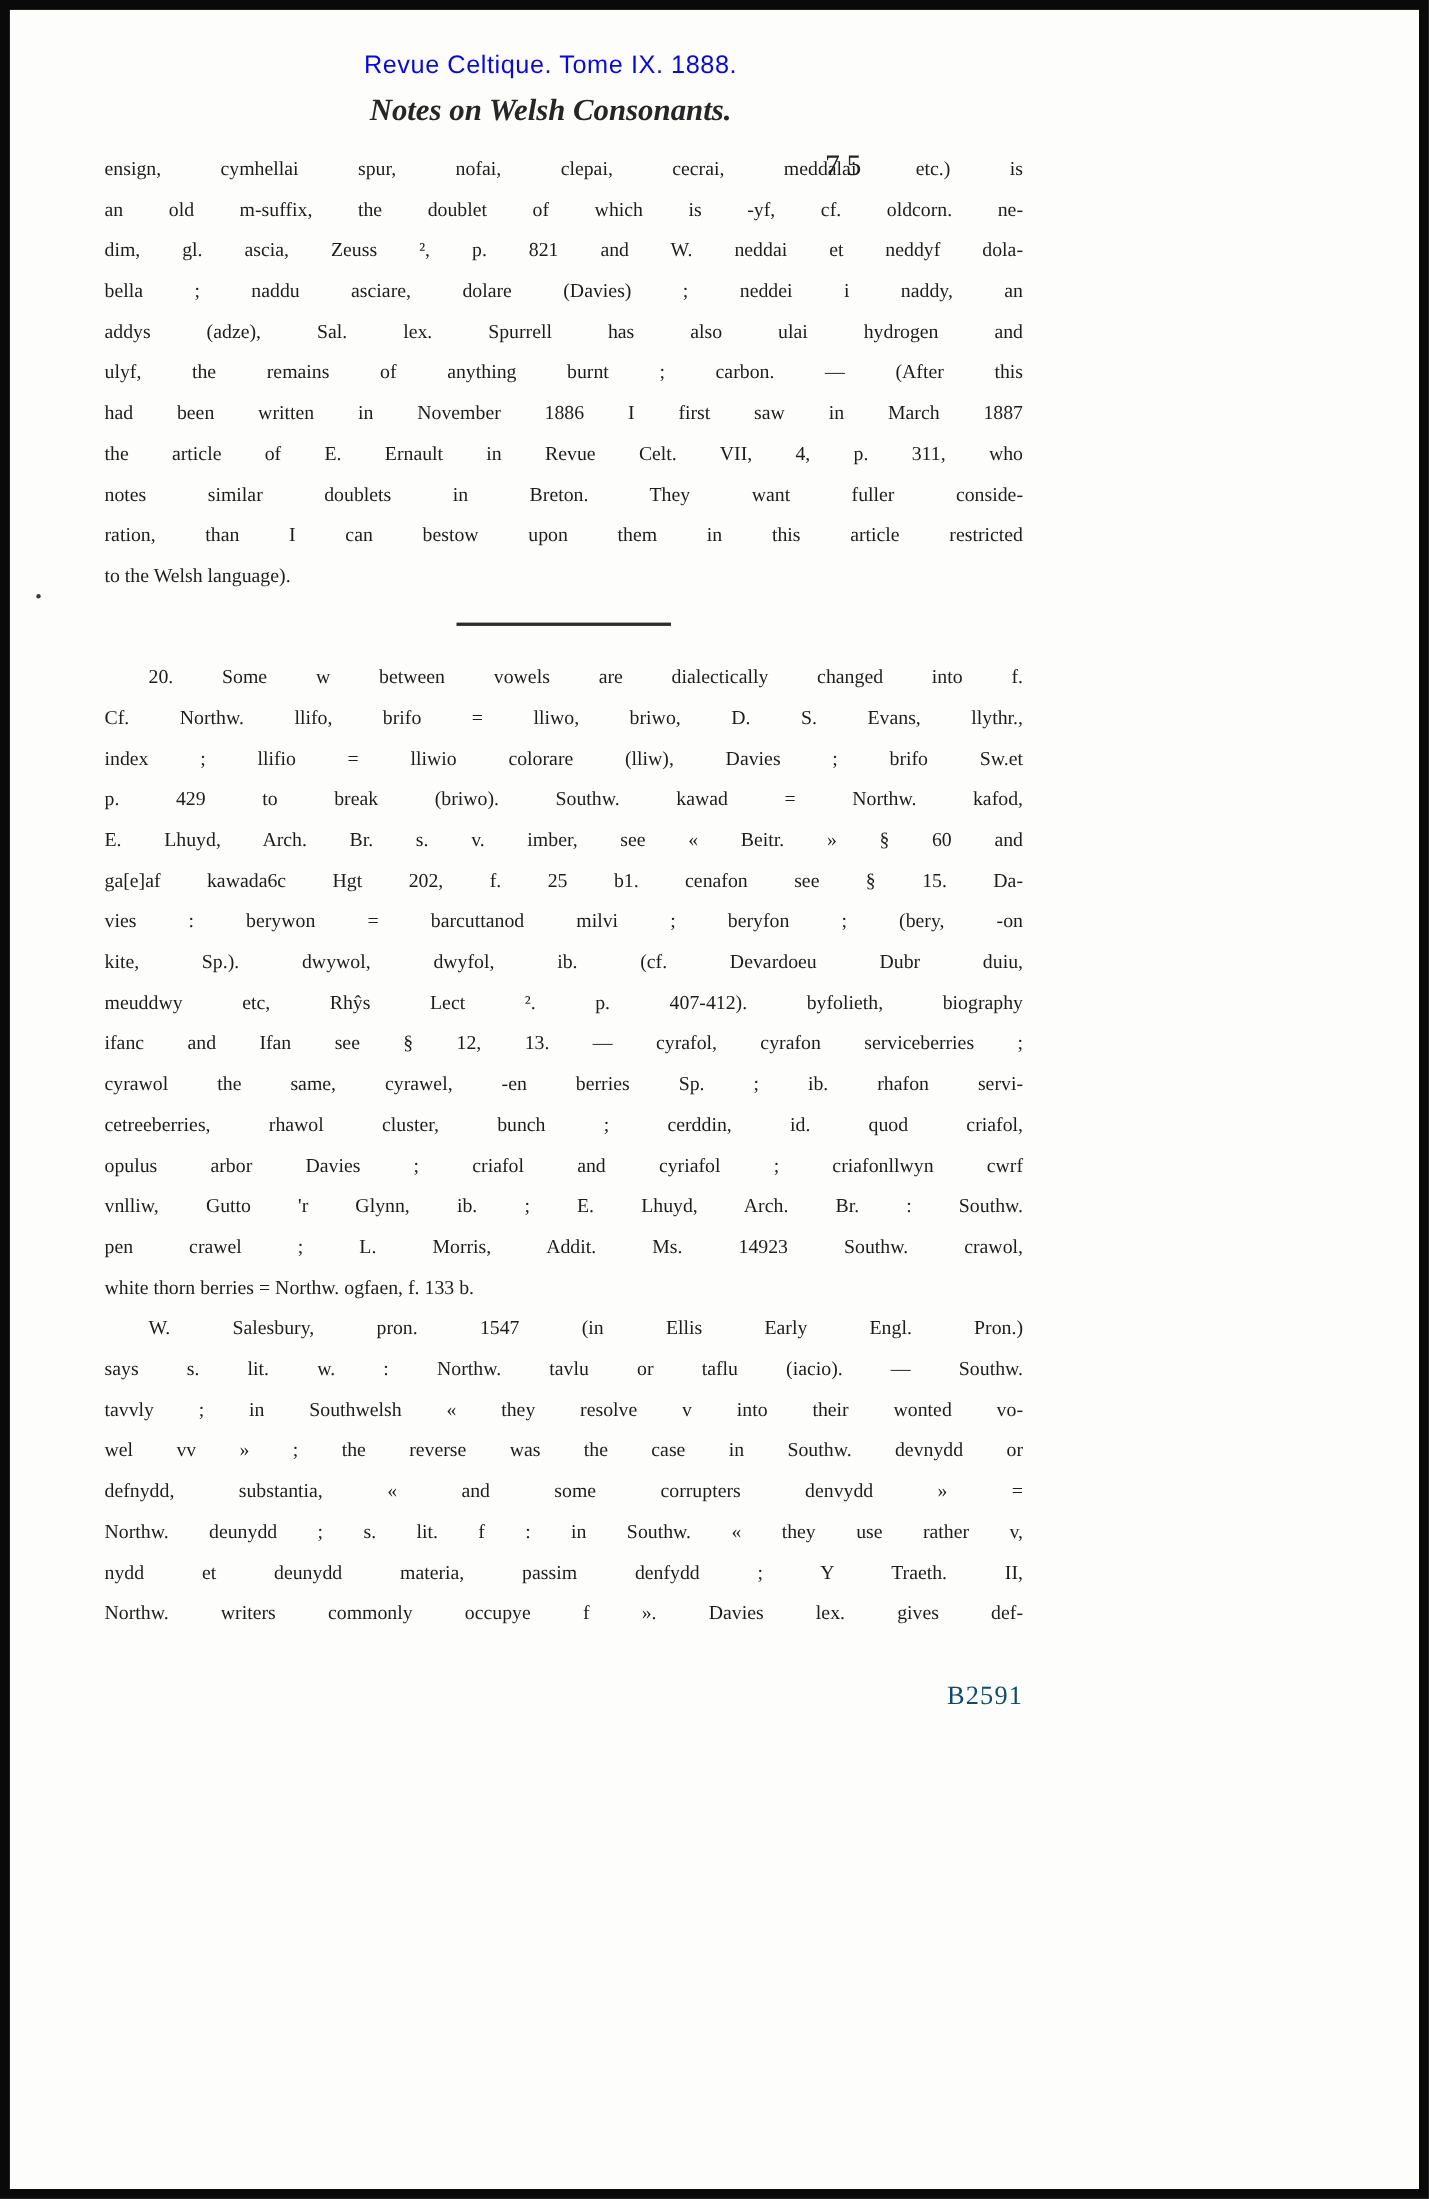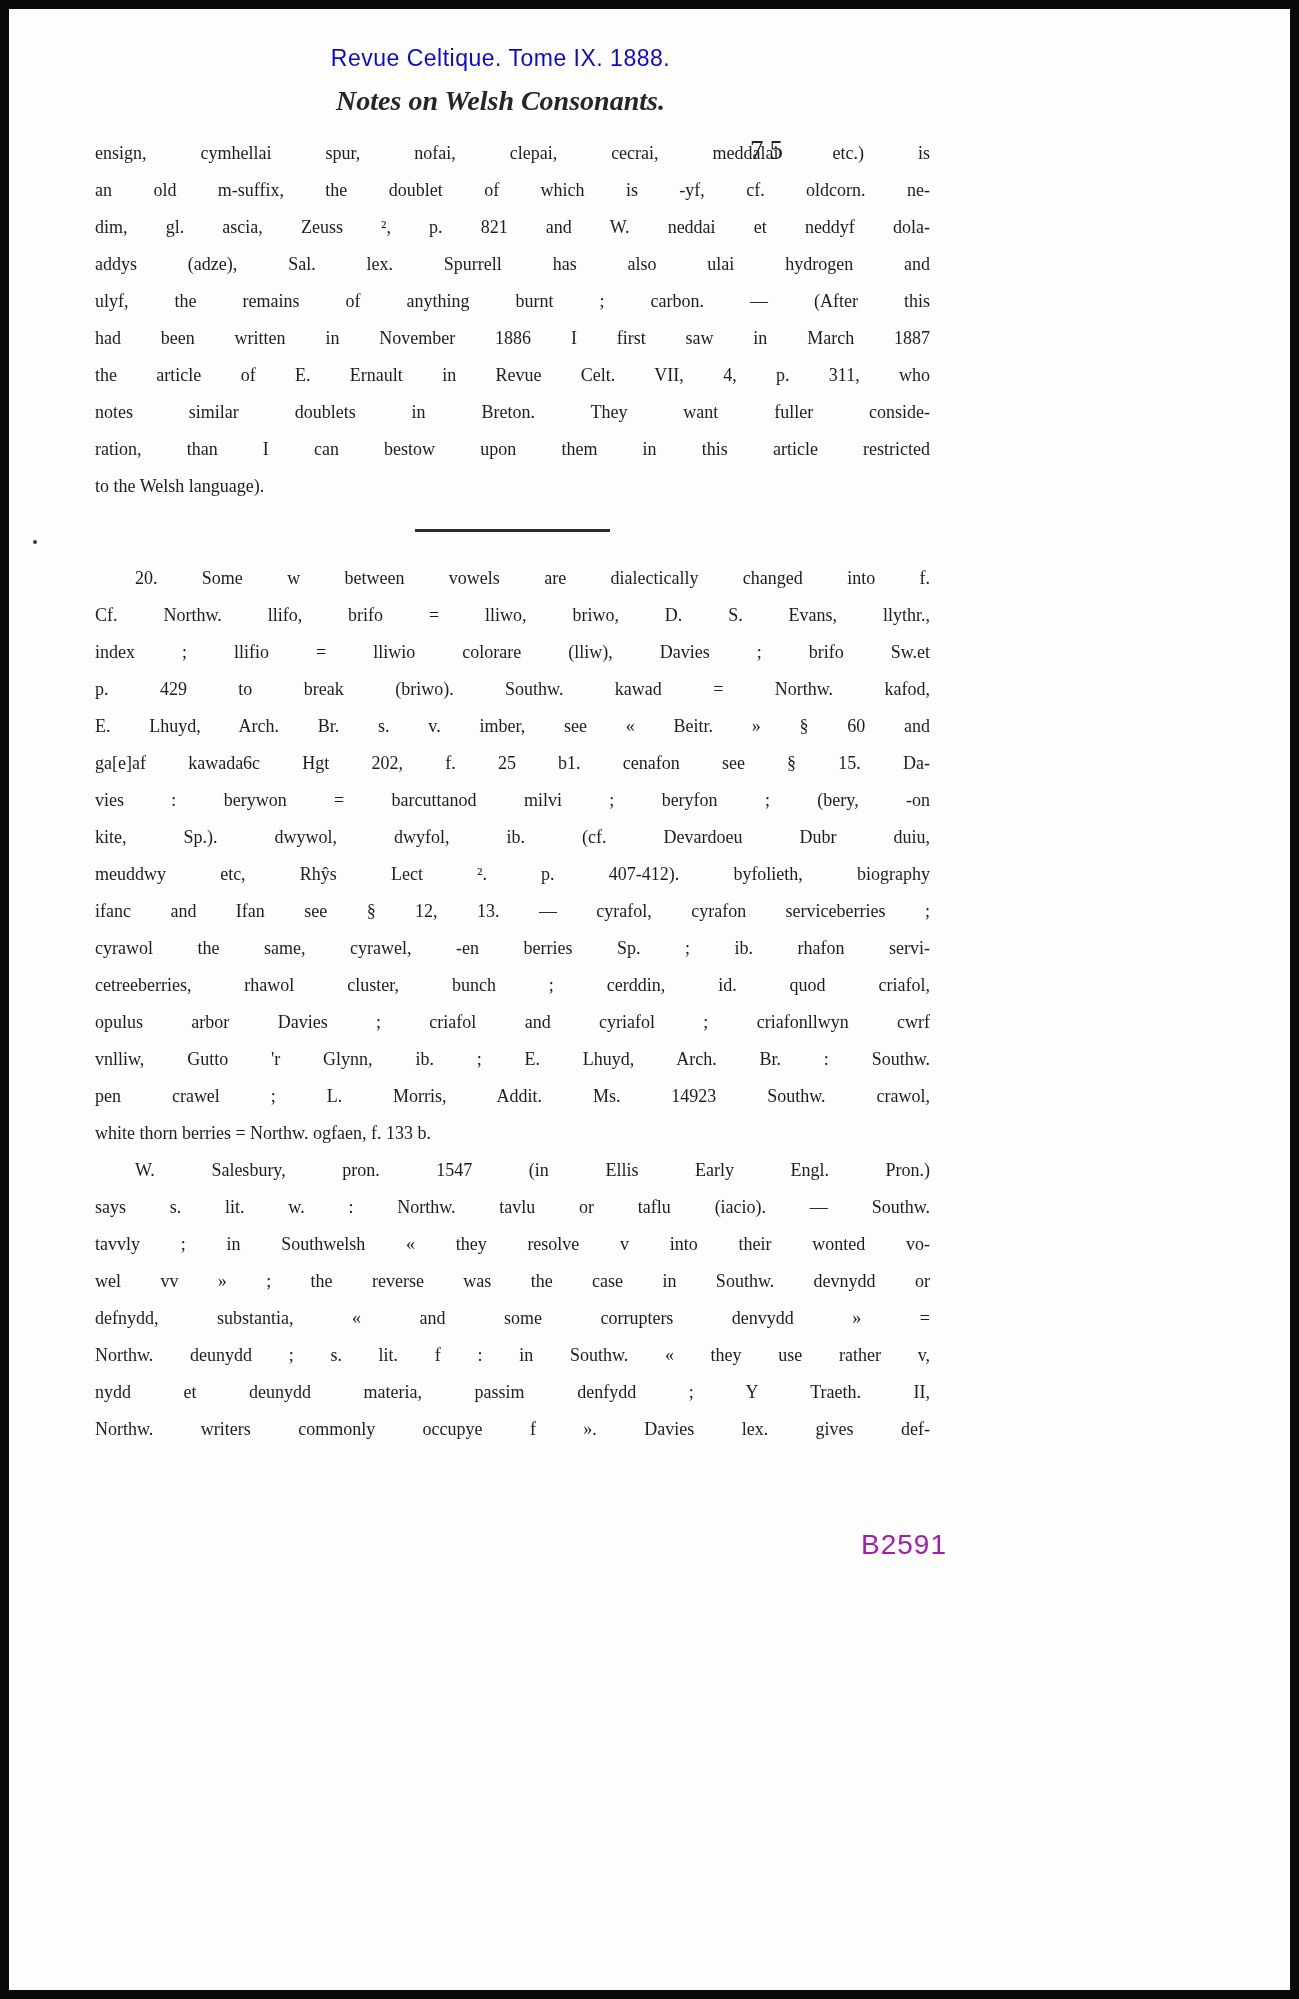--- a/index.html
+++ b/index.html
@@ -62,24 +62,24 @@
   .line.no-stretch { text-align-last: left; }
   .line.indent { text-indent: 40px; }
   .divider {
     width: 195px;
     border-top: 3px solid #2a2a2a;
     margin: 24px auto 28px auto;
   }
   .footer-mark {
     position: absolute;
     top: 1520px; left: 852px;
-    font-family: Liberation Sans, sans-serif;
-    font-size: 28px;
+    font-family: Liberation Serif, serif;
+    font-size: 24px;
     letter-spacing: 1px;
-    color: #a21caf;
+    color: #0c4a6e;
   }
   .speck {
     position: absolute;
     left: 24px; top: 531px;
     width: 4px; height: 4px;
     background: #3a3a3a;
     border-radius: 50%;
   }
 </style>
 </head>
@@ -92,20 +92,21 @@
   <div class="running-head">
     <span class="head-title">Notes on Welsh Consonants.</span>
     <span class="page-number">75</span>
   </div>
 
   <div class="body-column" id="body-column">
       <div class="paragraph">
         <div class="line">ensign, cymhellai spur, nofai, clepai, cecrai, meddalai etc.) is</div>
         <div class="line">an old m-suffix, the doublet of which is -yf, cf. oldcorn. ne-</div>
         <div class="line">dim, gl. ascia, Zeuss ², p. 821 and W. neddai et neddyf dola-</div>
+        <div class="line">bella ; naddu asciare, dolare (Davies) ; neddei i naddy, an</div>
         <div class="line">addys (adze), Sal. lex. Spurrell has also ulai hydrogen and</div>
         <div class="line">ulyf, the remains of anything burnt ; carbon. — (After this</div>
         <div class="line">had been written in November 1886 I first saw in March 1887</div>
         <div class="line">the article of E. Ernault in Revue Celt. VII, 4, p. 311, who</div>
         <div class="line">notes similar doublets in Breton. They want fuller conside-</div>
         <div class="line">ration, than I can bestow upon them in this article restricted</div>
         <div class="line no-stretch">to the Welsh language).</div>
       </div>
       <div class="divider"></div>
       <div class="paragraph">

